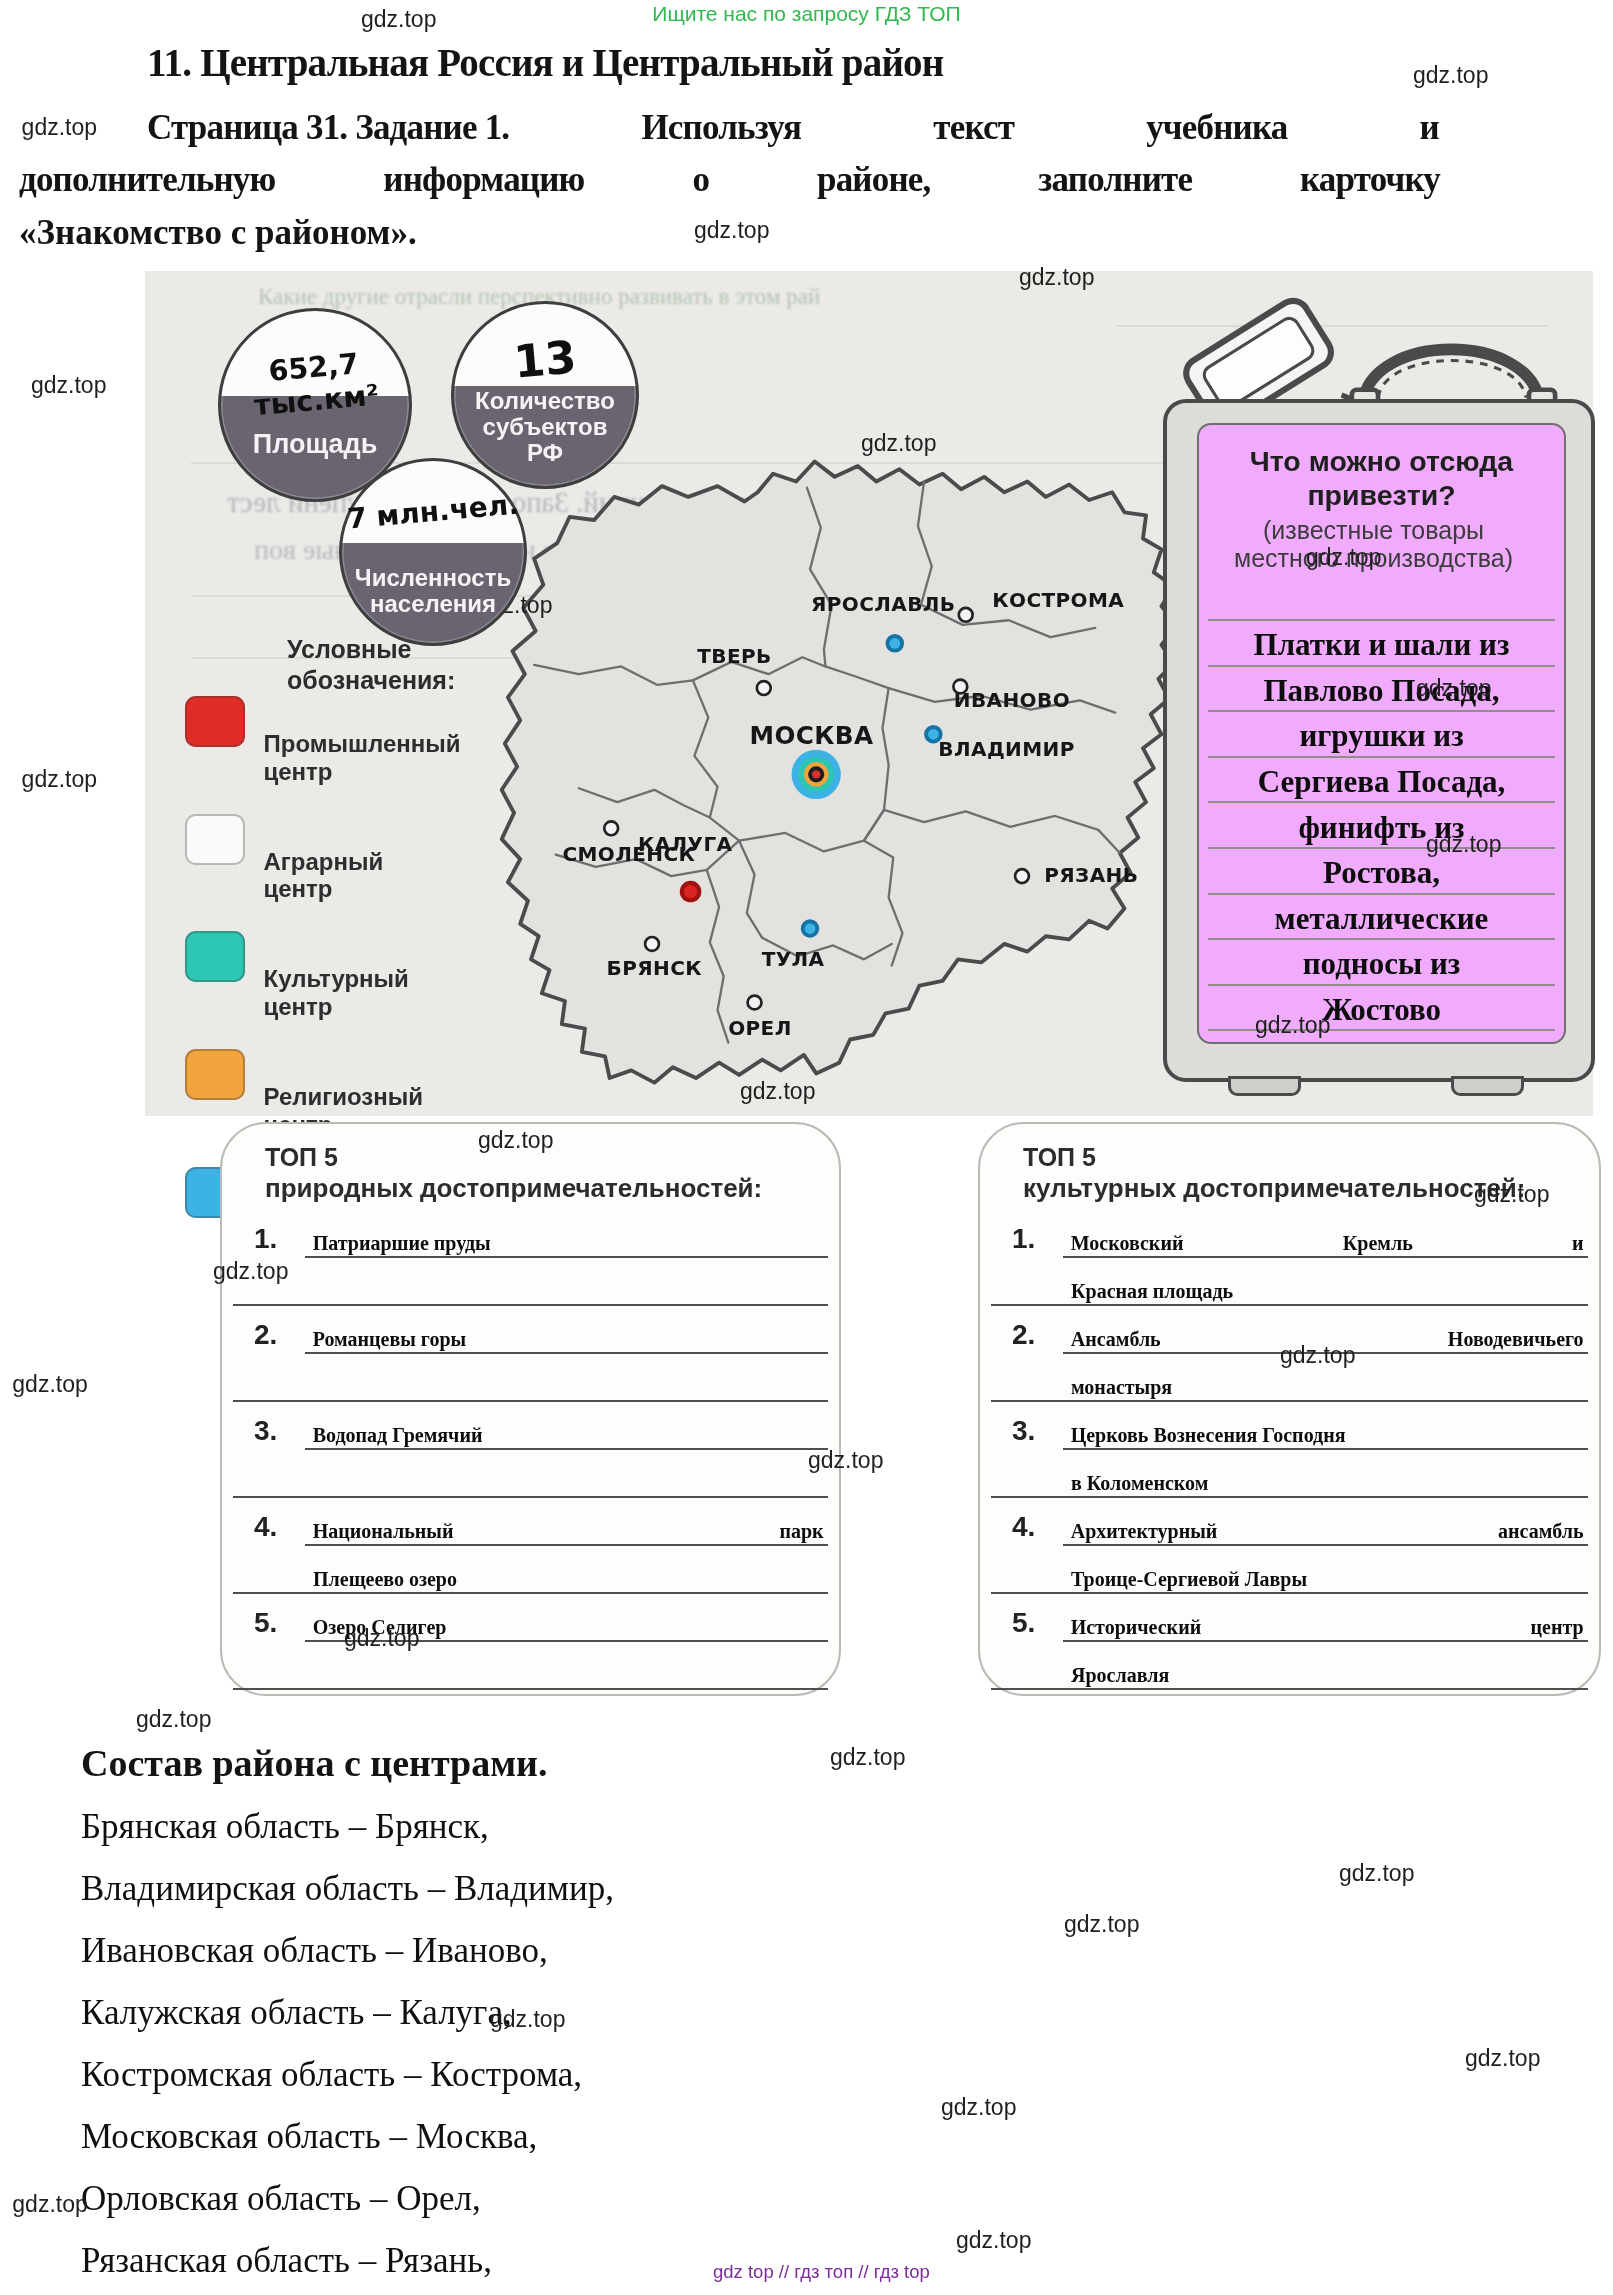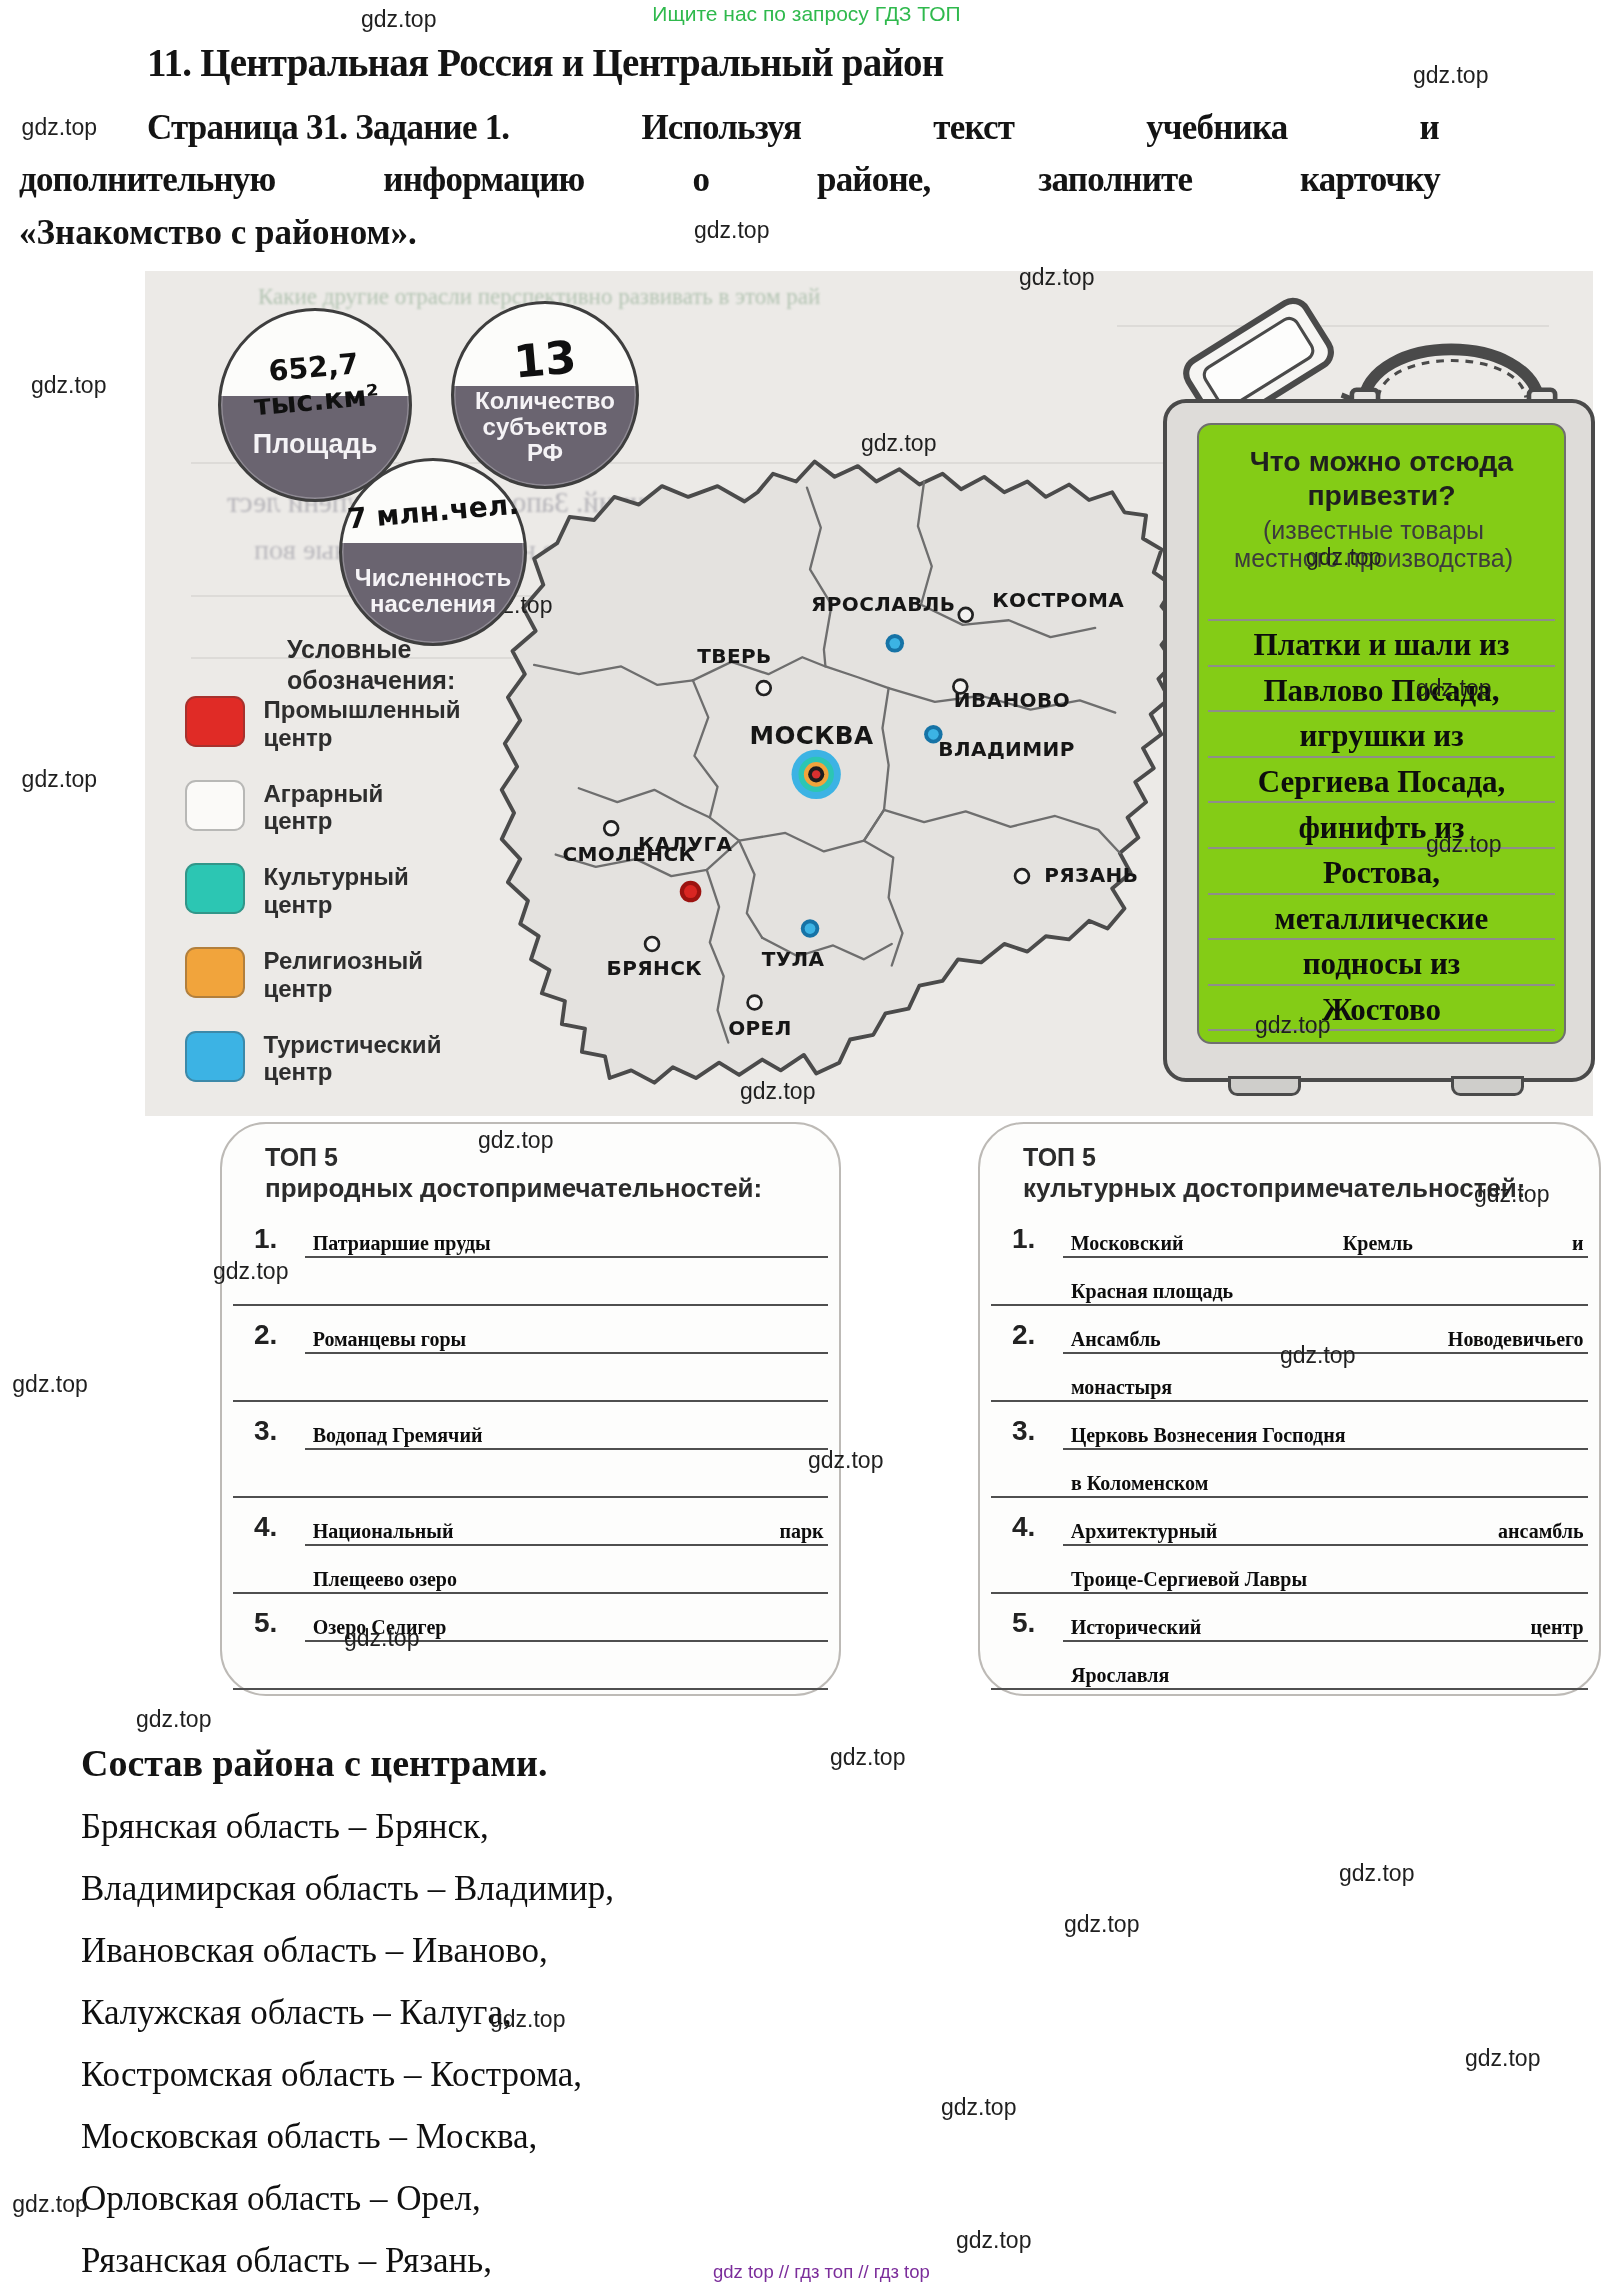--- a/index.html
+++ b/index.html
@@ -35,32 +35,32 @@
               font-family:"DejaVu Sans",sans-serif;font-weight:700;color:#101010;
               transform:rotate(-5deg);}
   .stat-label{position:absolute;left:0;right:0;text-align:center;color:#f5f3f6;
               font-weight:700;line-height:1.08;}
 
   
   #legend-header{left:287px;top:634px;width:231px;font-size:25px;font-weight:700;color:#2c2c2c;line-height:1.25;}
   #legend-items{left:185px;top:696px;display:flex;flex-direction:column;gap:28px;}
   .lg-item{display:flex;align-items:flex-start;}
   .lg-swatch{width:60px;height:51px;border-radius:10.8px;border:2.3px solid rgba(60,60,60,.35);box-sizing:border-box;}
-  .lg-label{margin-left:18.5px;font-size:24px;font-weight:600;color:#2e2e2e;line-height:1.16;}
+  .lg-label{margin-left:18.5px;font-size:24px;font-weight:600;color:#2e2e2e;line-height:1.16;margin-top:34px;}
 
   
   #map{left:463px;top:426px;}
   .map-outer{fill:#e4e2df;stroke:#4b4b4b;stroke-width:5;stroke-linejoin:round;}
   .map-border{fill:none;stroke:#6e6e6e;stroke-width:3;stroke-linejoin:round;stroke-linecap:round;}
   .map-label{font-family:"DejaVu Sans",sans-serif;font-weight:700;fill:#161616;letter-spacing:.5px;}
 
   
   #case{left:1163px;top:399px;width:432px;height:683px;background:#dedcd9;border:4.6px solid #4a4a4a;
         border-radius:23px;box-sizing:border-box;}
-  #case-panel{left:1197px;top:423px;width:369px;height:621px;background:#84cc16;border:2.3px solid #6f6f6f;
+  #case-panel{left:1197px;top:423px;width:369px;height:621px;background:#f0abfc;border:2.3px solid #6f6f6f;
               border-radius:14px;box-sizing:border-box;}
   .case-t{position:absolute;left:0;right:0;text-align:center;font-weight:700;color:#1f1f1f;}
   .case-sub{position:absolute;left:0;right:16px;text-align:center;color:#3c3c3c;}
   #case-rows{position:absolute;left:9.3px;right:9.3px;top:182px;bottom:10.8px;display:flex;flex-direction:column;}
   .case-row{flex:1;border-bottom:2.3px solid #8f8d8a;display:flex;justify-content:center;align-items:flex-end;
             font-family:"Liberation Serif",serif;font-weight:700;font-size:31px;color:#0d0d0d;padding-bottom:1.5px;}
   .case-row.blank{flex:0 0 10.8px;}
   .case-foot{position:absolute;width:73px;height:20px;background:#cfcecb;border:3.1px solid #4a4a4a;
              border-radius:0 0 9.3px 9.3px;box-sizing:border-box;}
 

